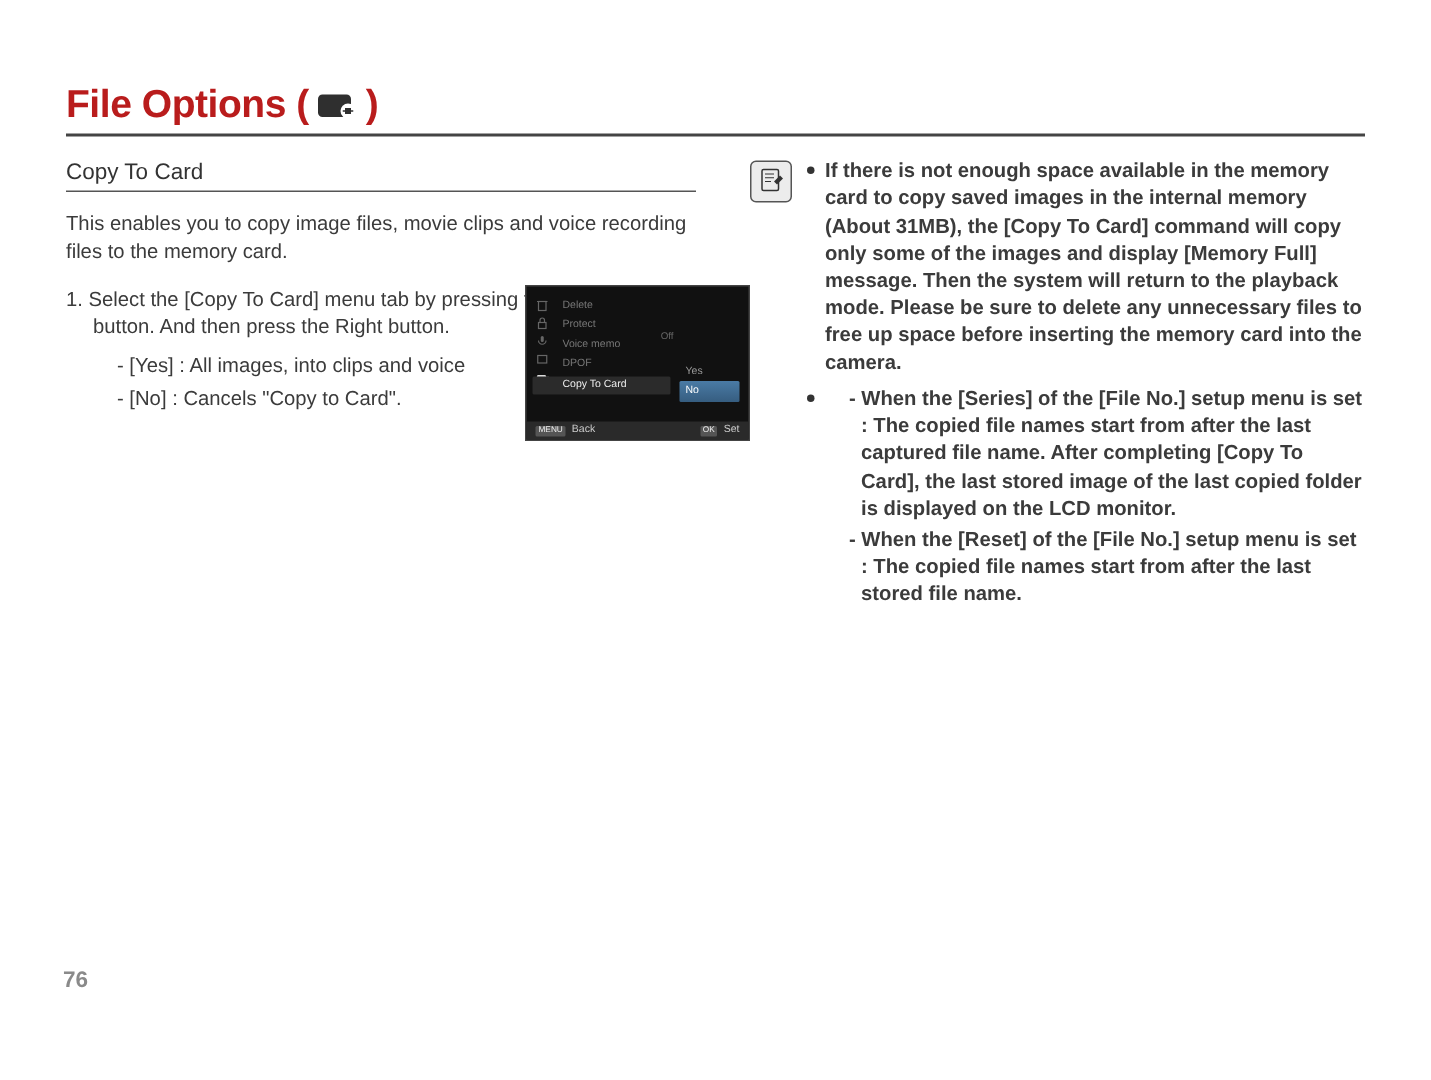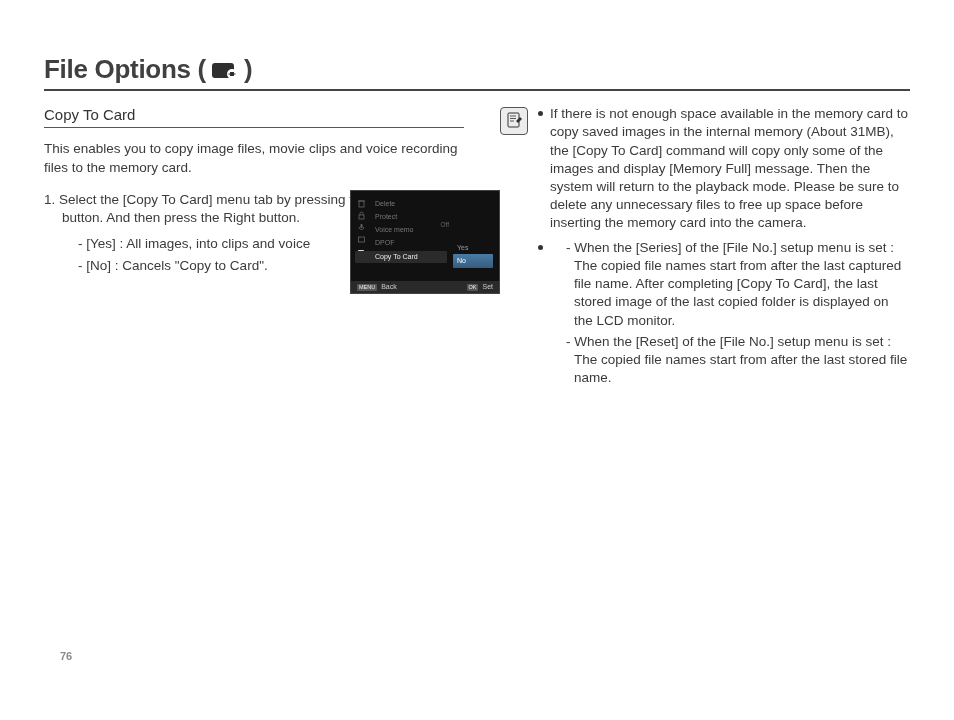--- a/index.html
+++ b/index.html
@@ -19,21 +19,21 @@
   .h-rule {
     border-bottom: 2px solid #444;
     padding-bottom: 2px;
     margin-bottom: 14px;
   }
   h1.title {
     margin: 0;
     font-size: 26px;
     font-weight: 700;
     letter-spacing: -0.3px;
-    color: #404040;
+    color: #b91c1c;
     display: flex;
     align-items: center;
     gap: 6px;
   }
   .title-icon {
     display: inline-flex;
     align-items: center;
   }
   .cols {
     display: flex;
@@ -157,20 +157,21 @@
     padding: 0 2px;
     font-size: 5.5px;
     color: #eee;
     line-height: 7px;
   }
   
   .note {
     display: flex;
     gap: 10px;
     align-items: flex-start;
+    font-weight: bold;
   }
   .note-icon {
     width: 26px;
     height: 26px;
     border: 1px solid #555;
     border-radius: 4px;
     background: #ececec;
     display: flex;
     align-items: center;
     justify-content: center;
@@ -195,23 +196,23 @@
     border-radius: 50%;
   }
   .note-body .dash {
     padding-left: 12px;
     text-indent: -8px;
     margin-left: 12px;
     margin-top: 3px;
   }
   .page-num {
     position: absolute;
-    left: 60px;
+    left: 42px;
     bottom: 56px;
-    font-size: 11px;
+    font-size: 15px;
     color: #8a8a8a;
     font-weight: 600;
   }
 </style>
 </head>
 <body>
 
 <div class="page">
 
   <div class="h-rule">

